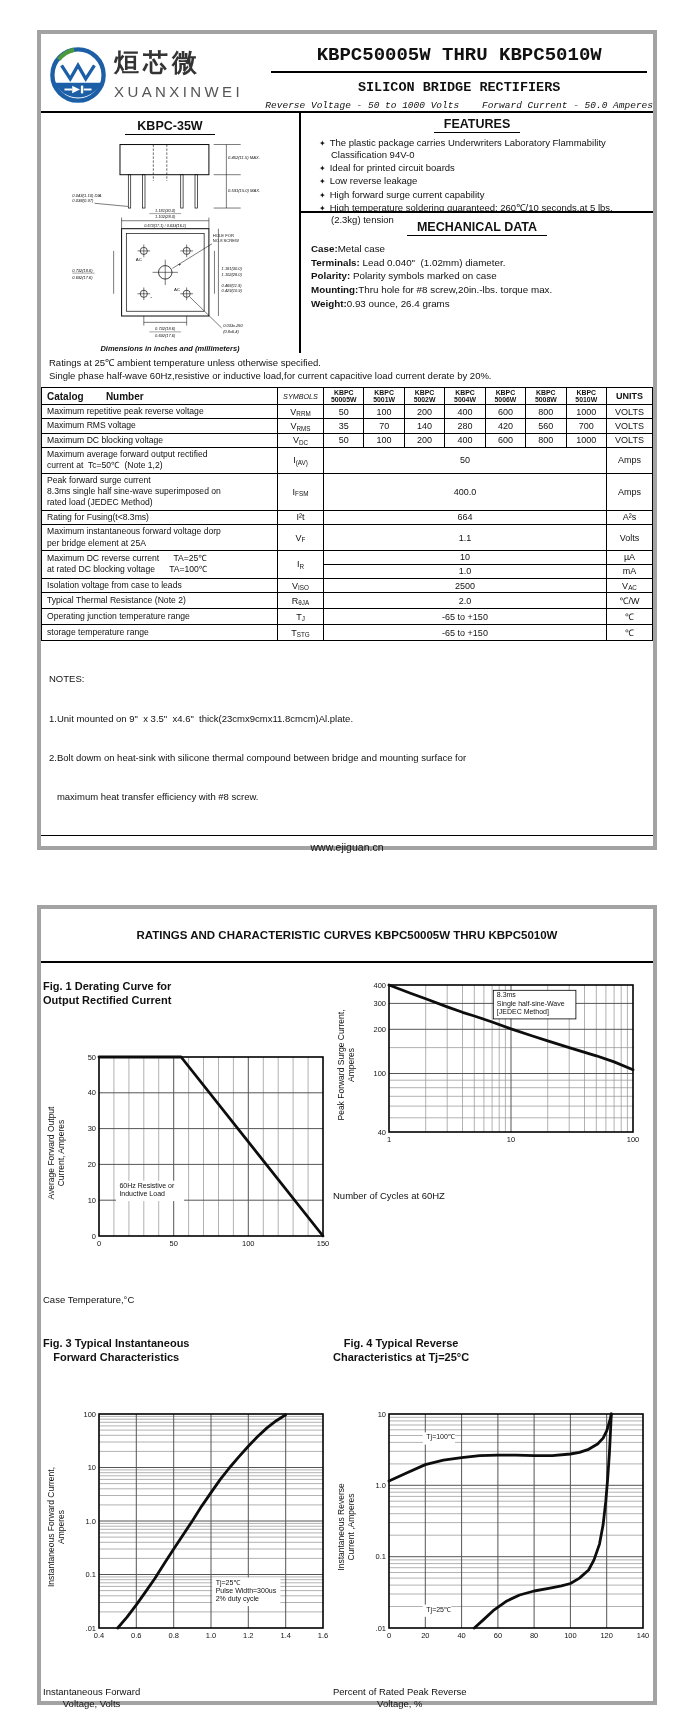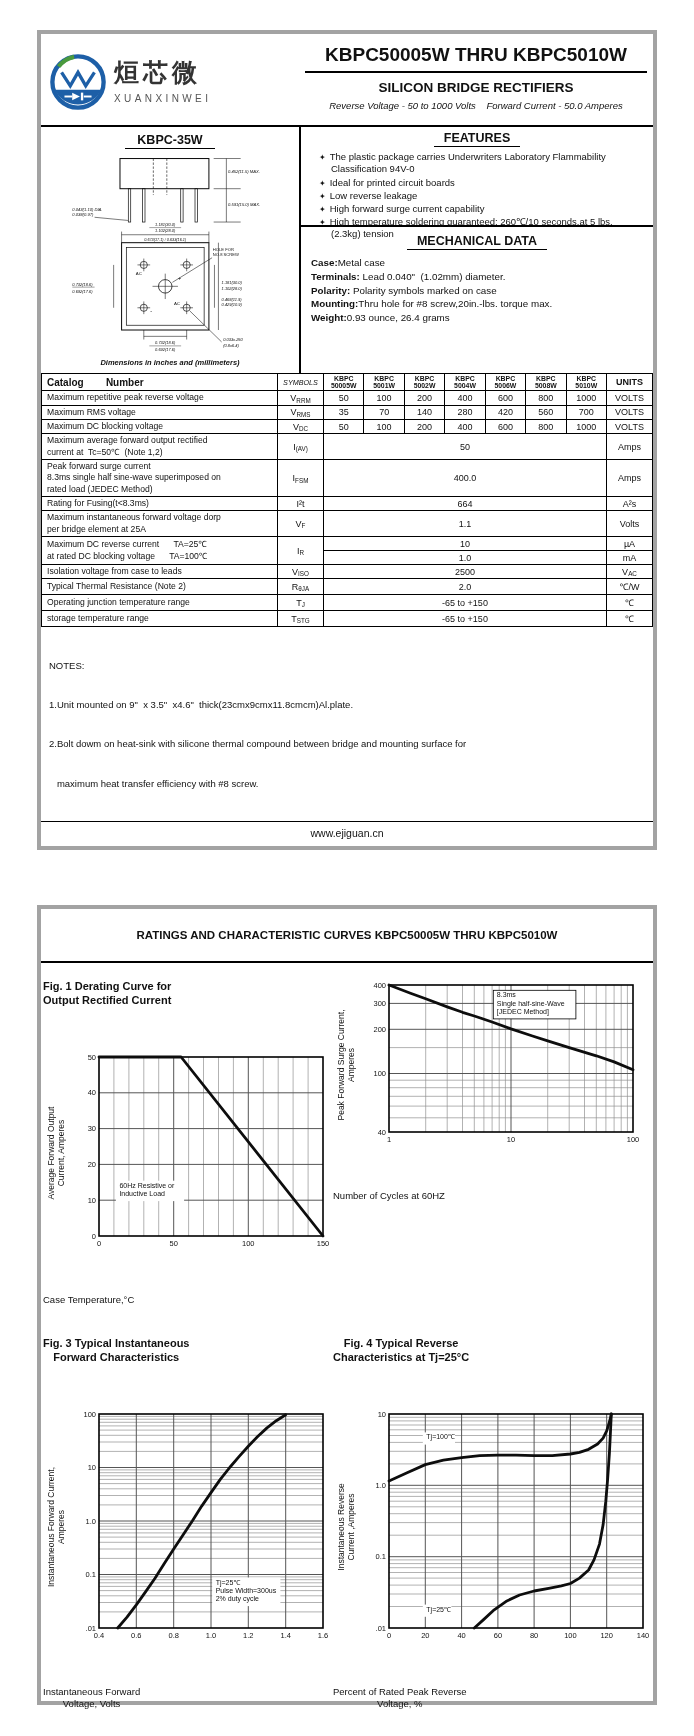--- a/index.html
+++ b/index.html
@@ -5,22 +5,22 @@
   html,body{margin:0;padding:0;}
   body{width:694px;height:1736px;background:#fff;font-family:"Liberation Sans",sans-serif;color:#111;position:relative;}
   .page{position:absolute;left:37px;width:620px;border:4px solid #a3a3a3;box-sizing:border-box;display:flex;flex-direction:column;background:#fff;}
   #page1{top:30px;height:820px;}
   #page2{top:905px;height:800px;}
   
   .hdr{display:flex;height:92px;}
   .logo{width:258px;display:flex;align-items:center;gap:7px;padding:6px 2px 2px 8px;box-sizing:border-box;}
   .logo-txt{display:flex;flex-direction:column;}
   .logo-cn{font-size:25px;font-weight:bold;letter-spacing:4px;color:#333;line-height:1;}
-  .logo-en{font-size:10px;letter-spacing:3.4px;color:#555;margin-top:8px;}
-  .titleblk{flex:1;text-align:center;padding-top:10px;}
+  .logo-en{font-size:15px;letter-spacing:3.4px;color:#555;margin-top:8px;}
+  .titleblk{flex:1;text-align:center;padding-top:10px;font-family:Liberation Mono, monospace;}
   .doc-title{font-size:19px;font-weight:bold;border-bottom:2px solid #000;padding-bottom:5px;margin:0 6px;}
   .doc-sub{font-size:13.5px;font-weight:bold;margin-top:7px;}
   .doc-tag{font-size:9.5px;font-style:italic;margin-top:5px;white-space:pre;}
   
   .row2{display:flex;border-top:2px solid #000;height:248px;}
   .pkg{width:258px;box-sizing:border-box;padding:3px 2px 0;text-align:center;display:flex;flex-direction:column;align-items:center;}
   .pkg-name{font-size:12.5px;font-weight:bold;display:inline-block;border-bottom:1.5px solid #000;padding:0 12px 1px;}
   .pkg-cap{font-size:7.5px;font-style:italic;font-weight:bold;margin-top:1px;}
   .rcol{flex:1;border-left:2px solid #000;display:flex;flex-direction:column;}
   .feat{padding:4px 10px 4px;border-bottom:2px solid #000;height:100px;box-sizing:border-box;}
@@ -188,20 +188,24 @@
           <div class="mech-row"><b>Case:</b><span>Metal case</span></div>
           <div class="mech-row"><b>Terminals:</b><span> Lead 0.040"  (1.02mm) diameter.</span></div>
           <div class="mech-row"><b>Polarity:</b><span> Polarity symbols marked on case</span></div>
           <div class="mech-row"><b>Mounting:</b><span>Thru hole for #8 screw,20in.-lbs. torque max.</span></div>
           <div class="mech-row"><b>Weight:</b><span>0.93 ounce, 26.4 grams</span></div>
         </div>
       </div>
     </div>
   </div>
 
+  <div class="rnotes">
+    <div>Ratings at 25℃ ambient temperature unless otherwise specified.</div>
+    <div>Single phase half-wave 60Hz,resistive or inductive load,for current capacitive load current derate by 20%.</div>
+  </div>
 
   <table class="rt">
       <colgroup>
         <col style="width:236px">
         <col style="width:46px">
         <col>
         <col>
         <col>
         <col>
         <col>

